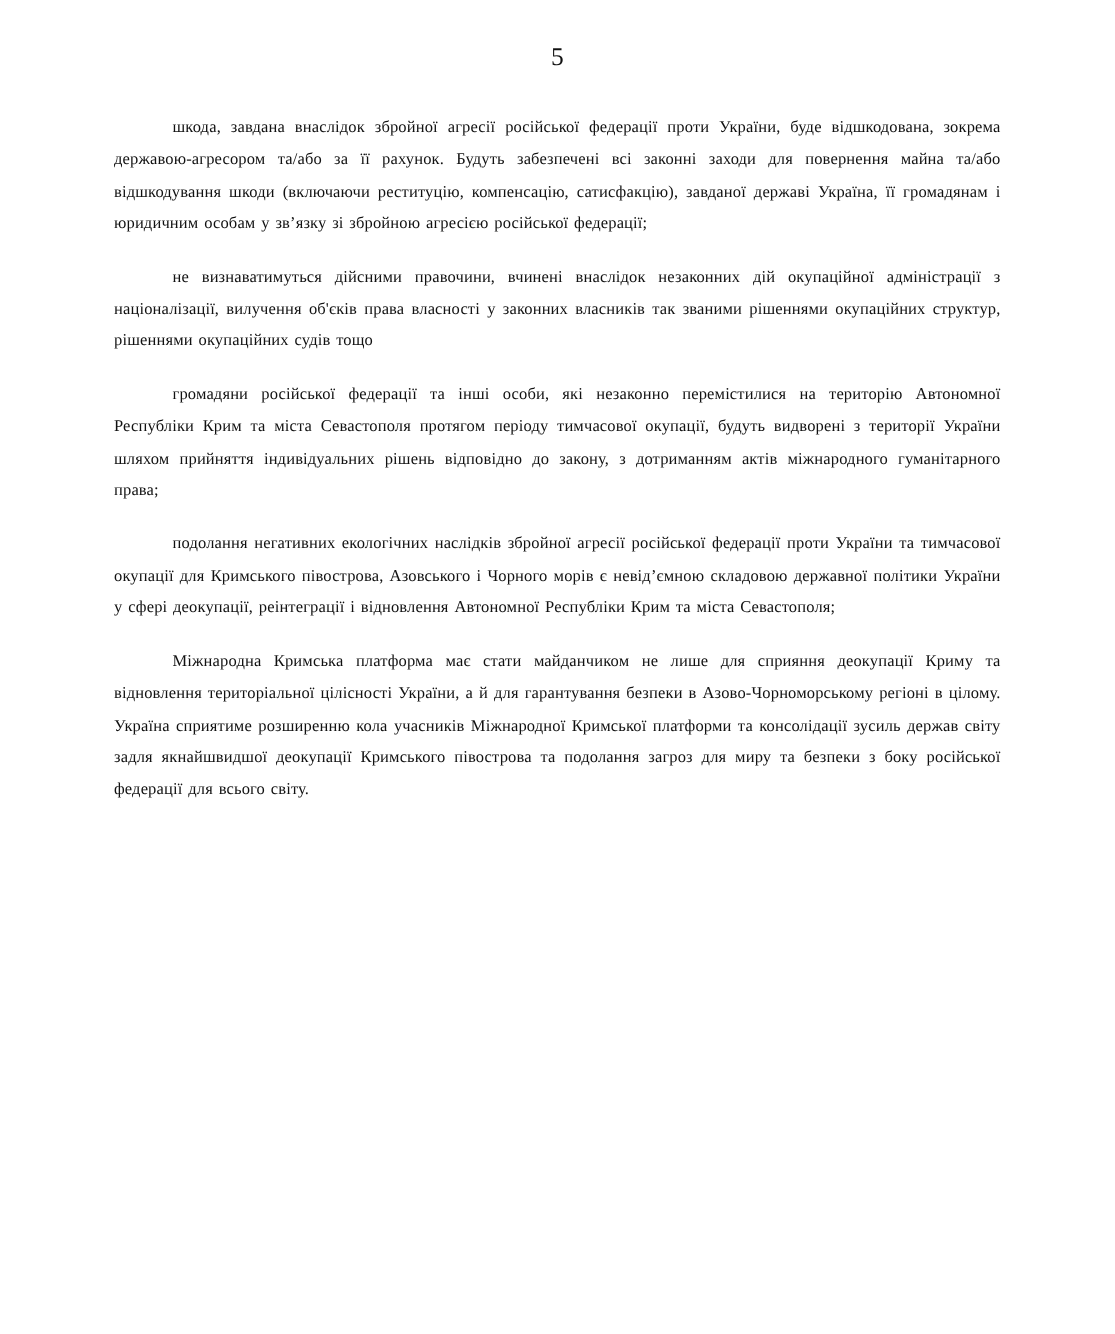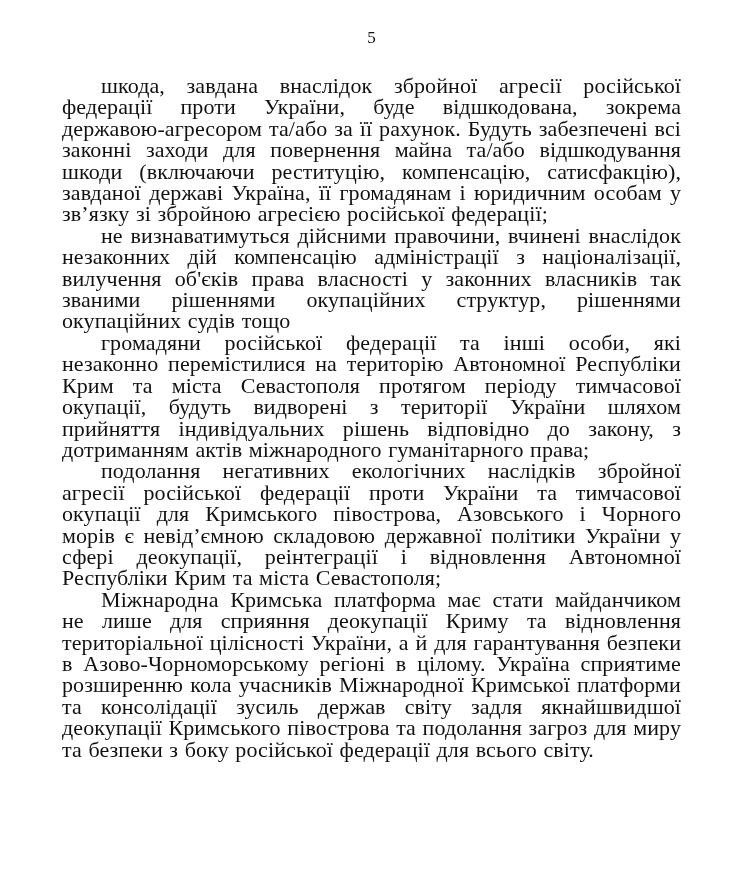--- a/index.html
+++ b/index.html
@@ -19,35 +19,35 @@
     overflow: hidden;
   }
   .page-number {
     text-align: center;
     font-size: 17px;
     line-height: 20px;
     margin: 0 0 27px 0;
     font-weight: normal;
   }
   .doc-body p {
-    margin: 0;
-    font-size: 22px;
+    margin: 14px;
+    font-size: 11px;
     line-height: 21.4px;
     text-align: justify;
     text-indent: 39px;
     letter-spacing: 0.1px;
     word-spacing: 1px;
   }
 </style>
 </head>
 <body>
 
 <div class="page">
   <div class="page-number">5</div>
 
   <div class="doc-body">
     <p>шкода, завдана внаслідок збройної агресії російської федерації проти України, буде відшкодована, зокрема державою-агресором та/або за її рахунок. Будуть забезпечені всі законні заходи для повернення майна та/або відшкодування шкоди (включаючи реституцію, компенсацію, сатисфакцію), завданої державі Україна, її громадянам і юридичним особам у зв’язку зі збройною агресією російської федерації;</p>
-    <p>не визнаватимуться дійсними правочини, вчинені внаслідок незаконних дій компенсацію адміністрації з націоналізації, вилучення об'єків права власності у законних власників так званими рішеннями окупаційних структур, рішеннями окупаційних судів тощо</p>
+    <p>не визнаватимуться дійсними правочини, вчинені внаслідок незаконних дій окупаційної адміністрації з націоналізації, вилучення об'єків права власності у законних власників так званими рішеннями окупаційних структур, рішеннями окупаційних судів тощо</p>
     <p>громадяни російської федерації та інші особи, які незаконно перемістилися на територію Автономної Республіки Крим та міста Севастополя протягом періоду тимчасової окупації, будуть видворені з території України шляхом прийняття індивідуальних рішень відповідно до закону, з дотриманням актів міжнародного гуманітарного права;</p>
     <p>подолання негативних екологічних наслідків збройної агресії російської федерації проти України та тимчасової окупації для Кримського півострова, Азовського і Чорного морів є невід’ємною складовою державної політики України у сфері деокупації, реінтеграції і відновлення Автономної Республіки Крим та міста Севастополя;</p>
     <p>Міжнародна Кримська платформа має стати майданчиком не лише для сприяння деокупації Криму та відновлення територіальної цілісності України, а й для гарантування безпеки в Азово-Чорноморському регіоні в цілому. Україна сприятиме розширенню кола учасників Міжнародної Кримської платформи та консолідації зусиль держав світу задля якнайшвидшої деокупації Кримського півострова та подолання загроз для миру та безпеки з боку російської федерації для всього світу.</p>
   </div>
 </div>
 
 </body></html>

